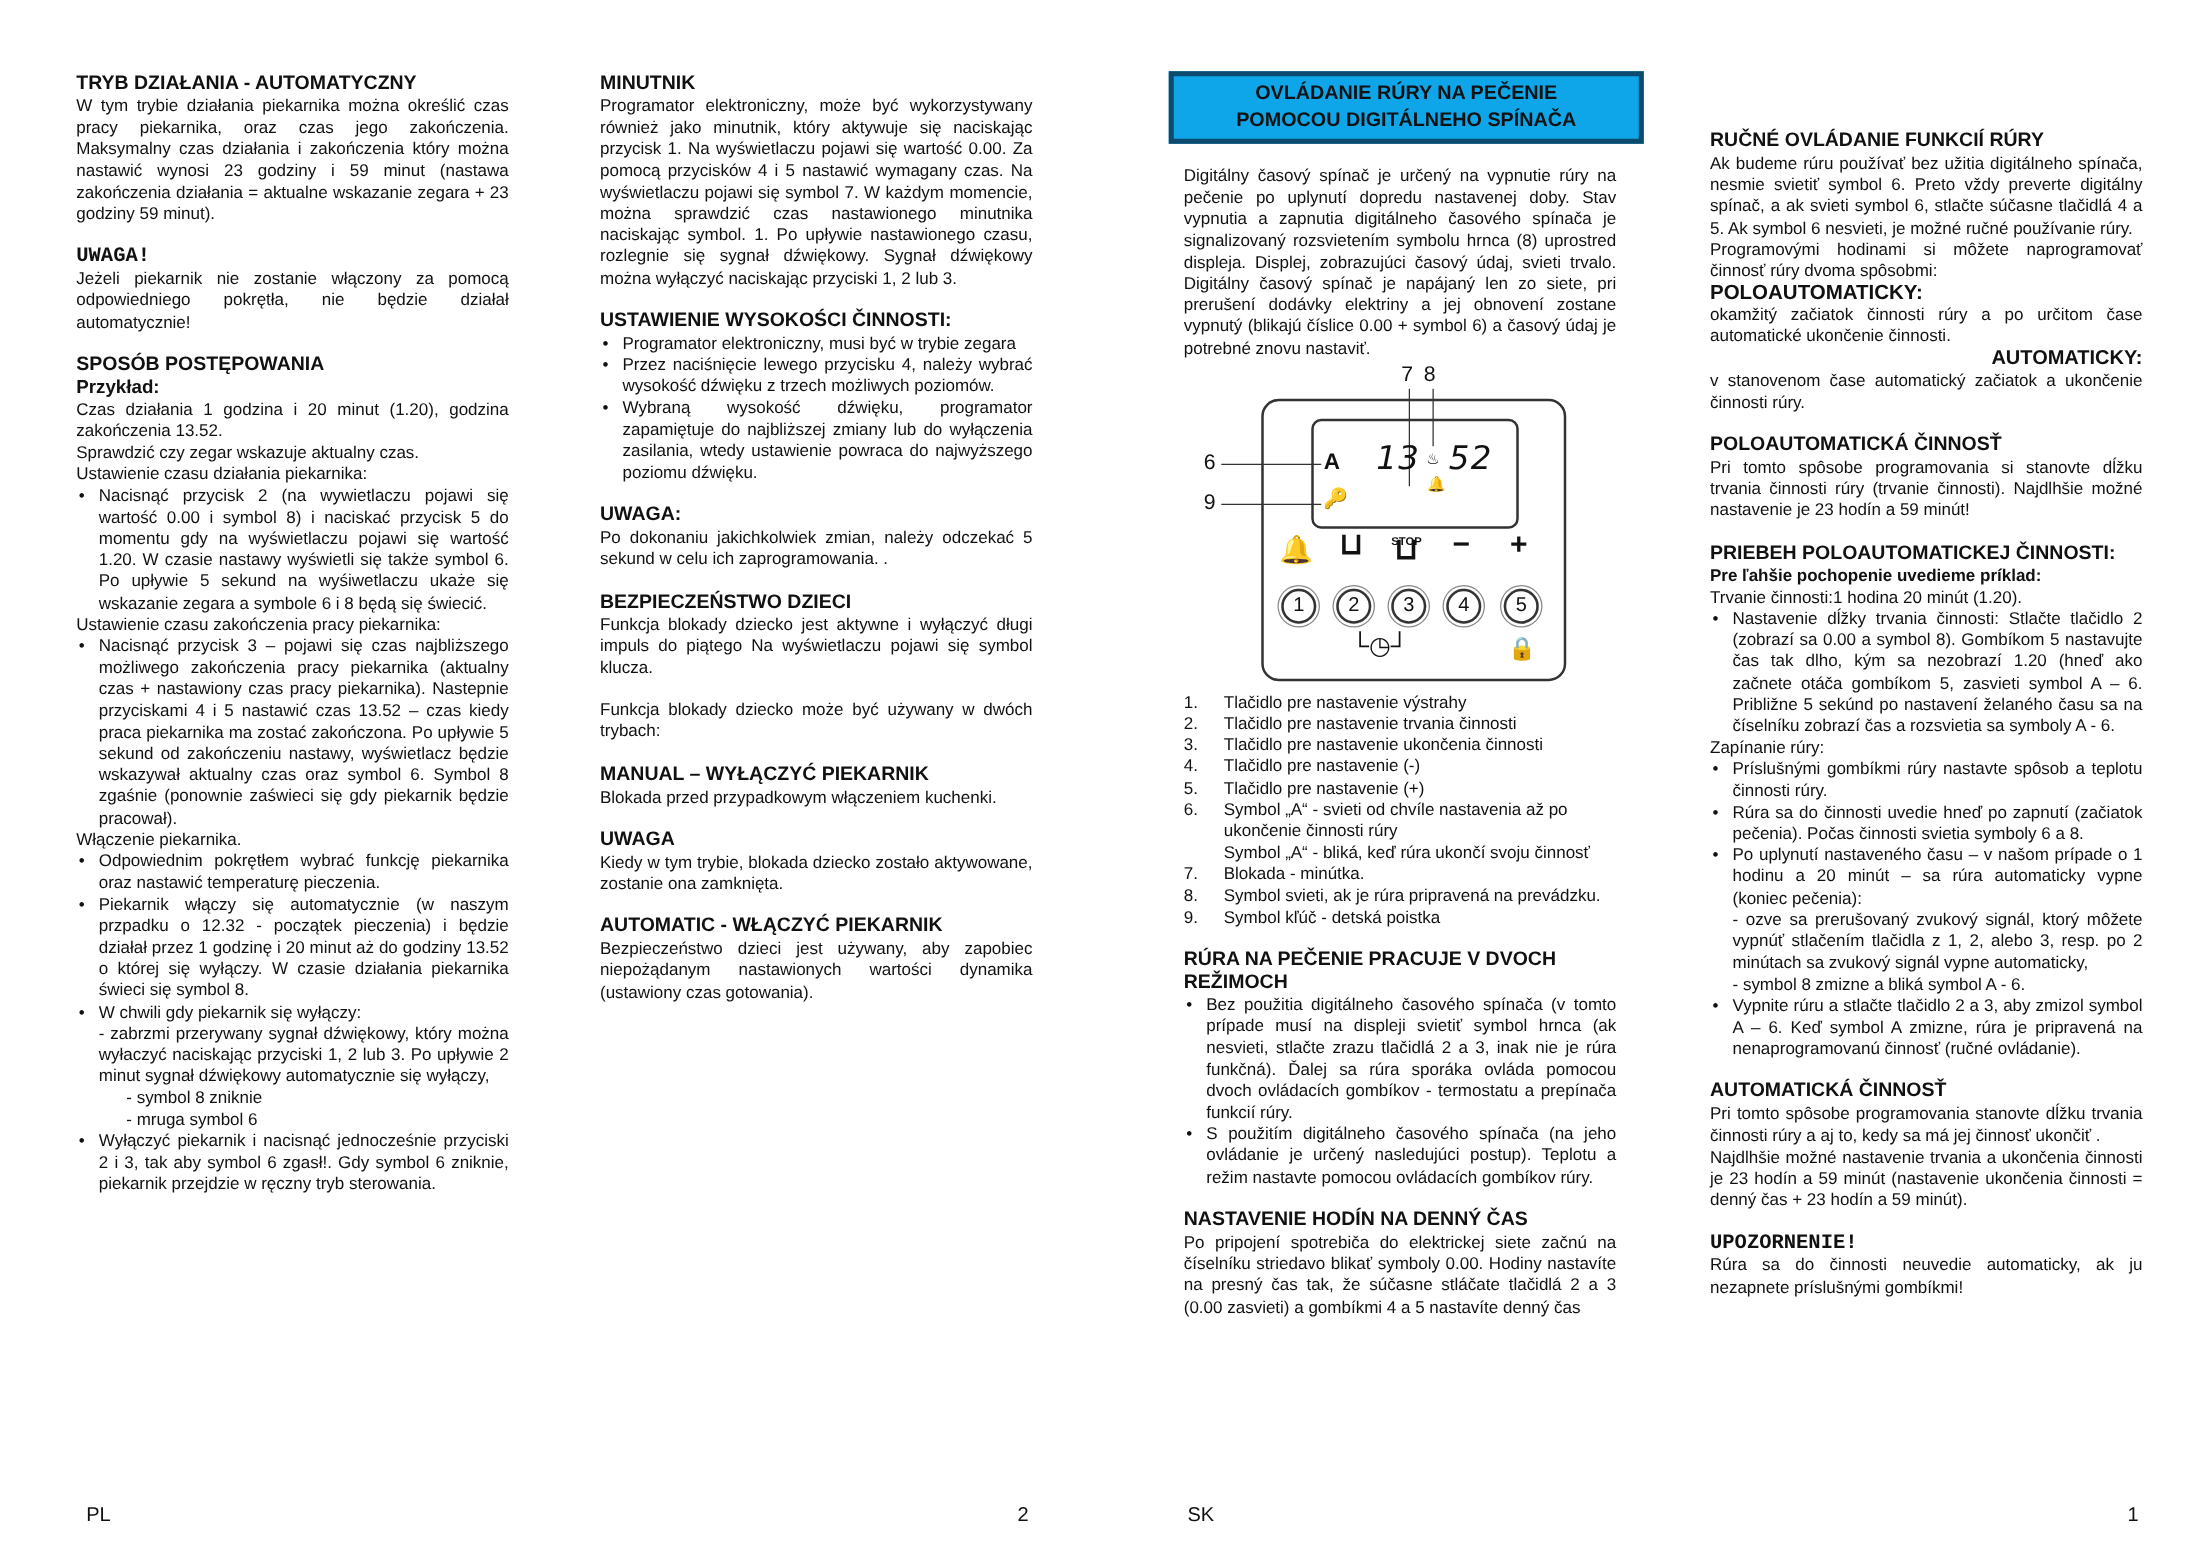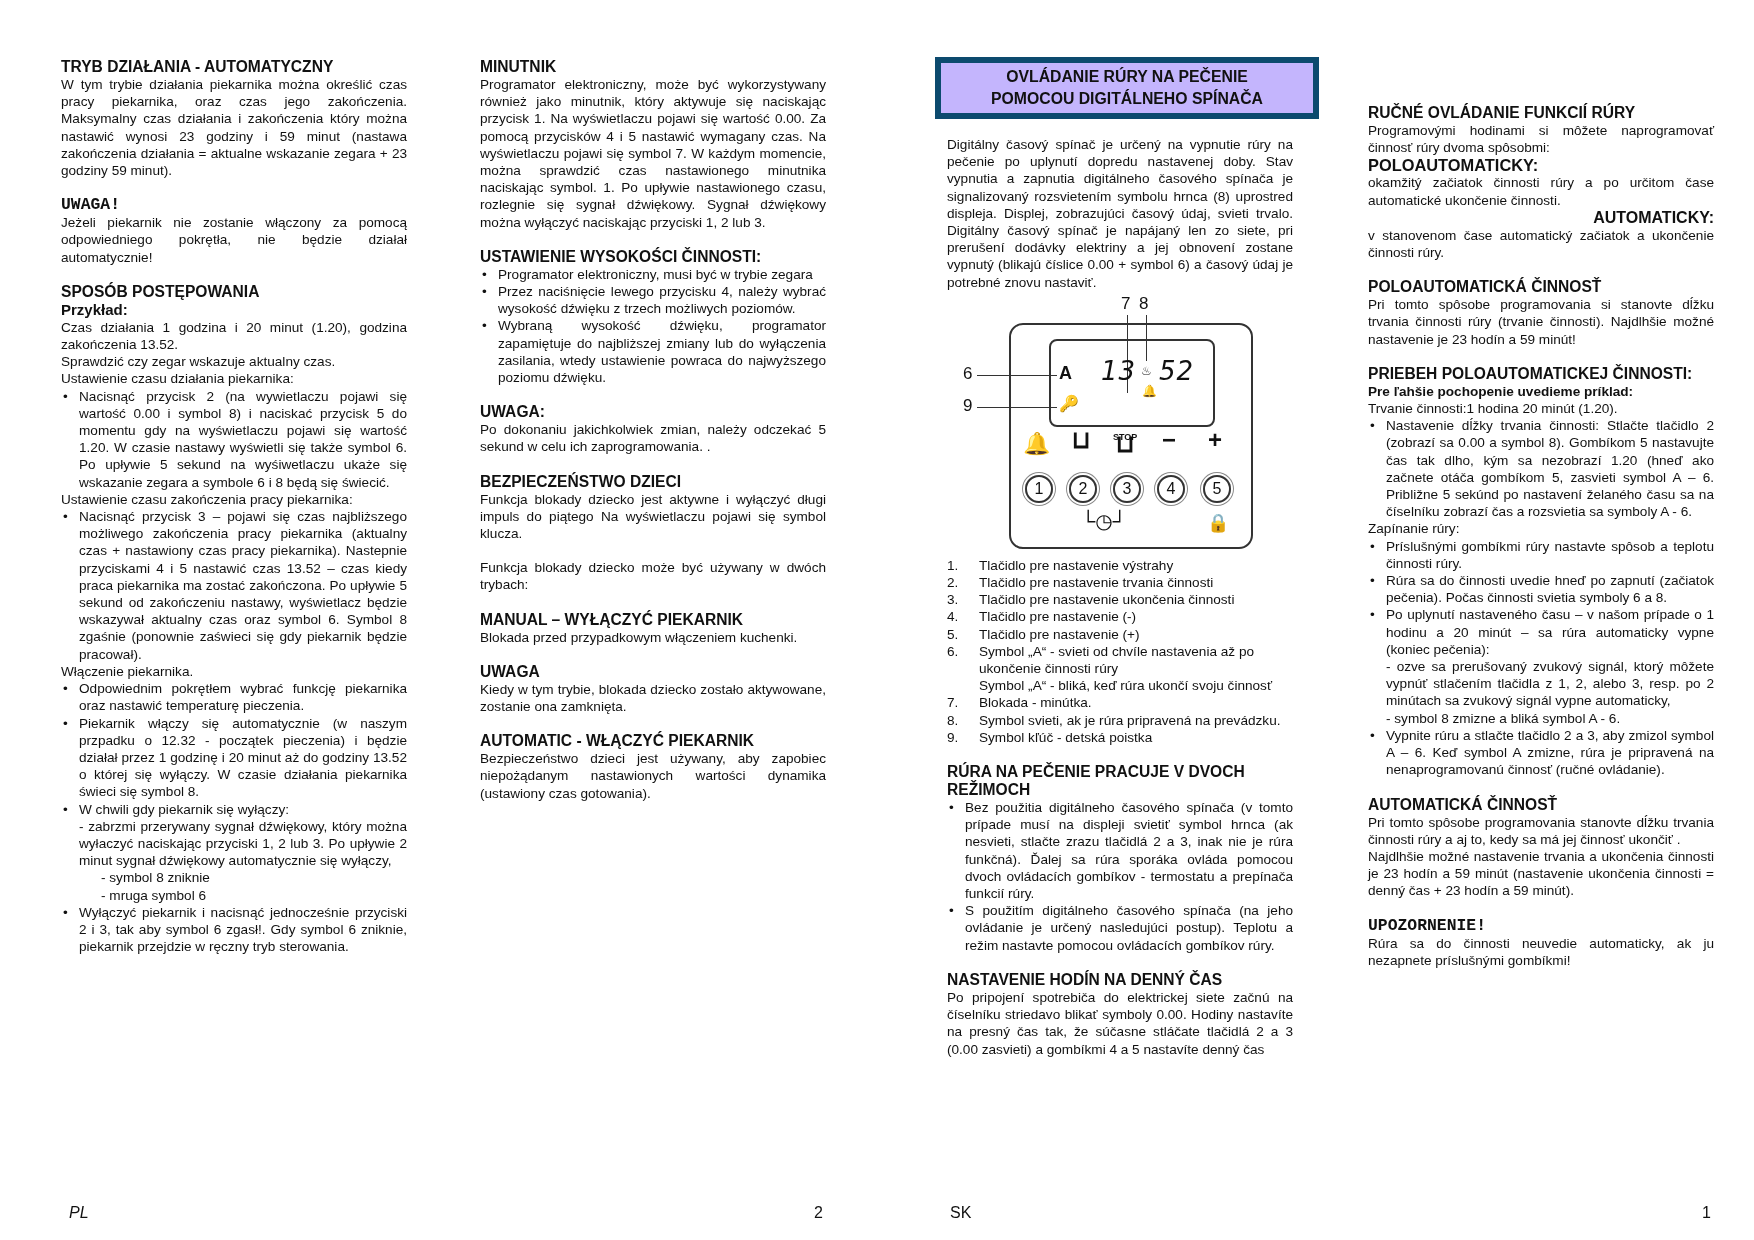--- a/index.html
+++ b/index.html
@@ -22,21 +22,21 @@
   p { margin: 0; text-align: justify; }
   .gap { height: 17px; }
   ul.b { margin: 0; padding: 0; list-style: none; }
   ul.b li { position: relative; padding-left: 18px; text-align: justify; }
   ul.b li::before { content: "\2022"; position: absolute; left: 2px; top: 0; }
   .dash { padding-left: 22px; }
   ol.n { margin: 0; padding: 0; list-style: none; }
   ol.n li { position: relative; padding-left: 32px; }
   ol.n li .num { position: absolute; left: 0; }
   .title-box {
-    background: #c4b5fd; border: 6px solid #0c4a6e;
+    background: #0ea5e9; border: 4px solid #0c4a6e;
     font-weight: bold; font-size: 15.8px; line-height: 22px; text-align: center;
     width: 372px; margin: -1px 0 0 -12px; padding: 3px 0;
   }
   .footer { position: absolute; top: 1204px; font-size: 16px; }
   
   .diagram { position: relative; width: 346px; height: 262px; margin: 4px 0 0 0; }
   .panel { position: absolute; left: 62px; top: 28px; width: 240px; height: 222px;
            border: 2px solid #333; border-radius: 14px; }
   .lcd { position: absolute; left: 38px; top: 14px; width: 162px; height: 84px;
          border: 2px solid #333; border-radius: 8px; }
@@ -201,20 +201,21 @@
   <div class="gap"></div>
   <div>
     <h3 class="h">NASTAVENIE HODÍN NA DENNÝ ČAS</h3>
     <p>Po pripojení spotrebiča do elektrickej siete začnú na číselníku striedavo blikať symboly 0.00. Hodiny nastavíte na presný čas tak, že súčasne stláčate tlačidlá 2 a 3 (0.00 zasvieti) a gombíkmi 4 a 5 nastavíte denný čas</p>
   </div>
 </div>
 
 <div class="col col-sk2">
   <div>
     <h3 class="h">RUČNÉ OVLÁDANIE FUNKCIÍ RÚRY</h3>
+    <p>Ak budeme rúru používať bez užitia digitálneho spínača,  nesmie svietiť symbol 6. Preto vždy preverte  digitálny spínač, a ak svieti symbol 6, stlačte súčasne tlačidlá 4 a 5. Ak symbol 6 nesvieti, je možné ručné používanie rúry.</p>
     <p>Programovými hodinami si môžete naprogramovať činnosť rúry dvoma spôsobmi:</p>
     <div class="sub" style="font-size:16.4px;">POLOAUTOMATICKY:</div>
     <p>okamžitý začiatok činnosti rúry a po určitom čase automatické ukončenie činnosti.</p>
     <div class="sub" style="font-size:16px;text-align:right;">AUTOMATICKY:</div>
     <p>v stanovenom čase automatický začiatok a ukončenie činnosti rúry.</p>
   </div>
   <div class="gap"></div>
   <div>
     <h3 class="h">POLOAUTOMATICKÁ ČINNOSŤ</h3>
     <p>Pri tomto spôsobe programovania si stanovte dĺžku trvania činnosti rúry (trvanie činnosti). Najdlhšie možné nastavenie je 23 hodín a 59 minút!</p>
@@ -245,16 +246,16 @@
     <p>Pri tomto spôsobe programovania stanovte dĺžku trvania činnosti rúry a aj to, kedy sa má jej činnosť ukončiť .</p>
     <p>Najdlhšie možné nastavenie trvania  a ukončenia činnosti je 23 hodín a 59 minút (nastavenie ukončenia činnosti = denný čas + 23 hodín a 59 minút).</p>
   </div>
   <div class="gap"></div>
   <div>
     <h3 class="h big">UPOZORNENIE!</h3>
     <p>Rúra sa do činnosti neuvedie automaticky, ak ju nezapnete príslušnými gombíkmi!</p>
   </div>
 </div>
 
-<div class="footer" style="left:69px;font-style:italic;">PL</div>
+<div class="footer" style="left:69px;">PL</div>
 <div class="footer" style="left:814px;">2</div>
 <div class="footer" style="left:950px;">SK</div>
 <div class="footer" style="left:1702px;">1</div>
 
 </body></html>

